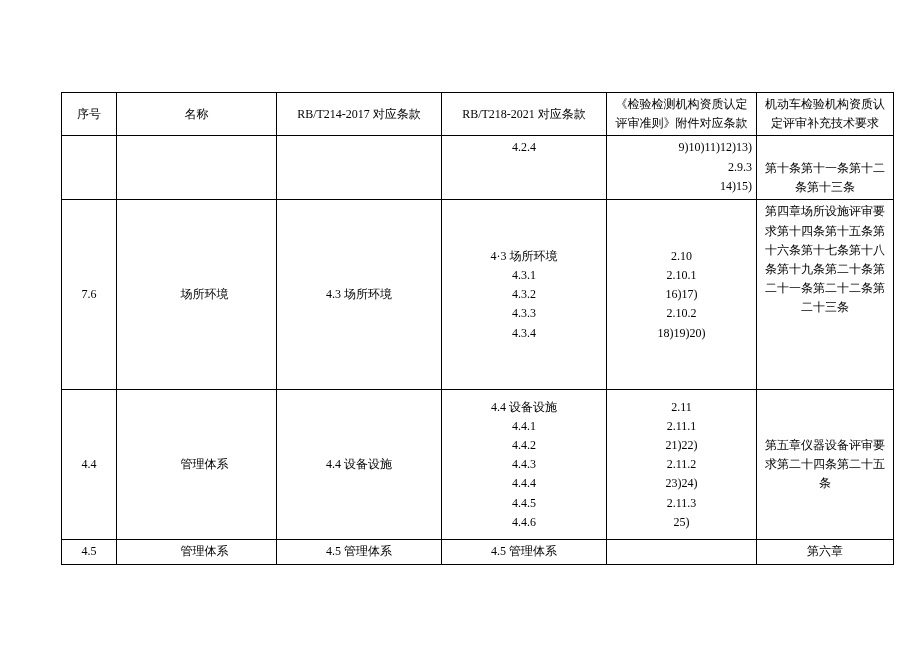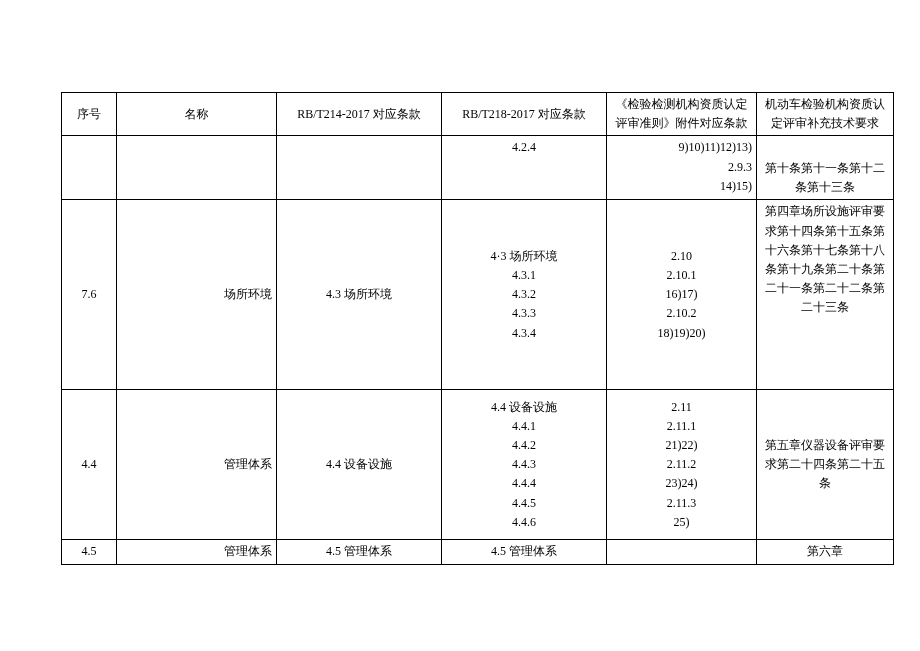--- a/index.html
+++ b/index.html
@@ -33,42 +33,42 @@
     }
     th {
       font-weight: normal;
     }
     col.c1 { width: 55px; }
     col.c2 { width: 160px; }
     col.c3 { width: 165px; }
     col.c4 { width: 165px; }
     col.c5 { width: 150px; }
     col.c6 { width: 137px; }
-    td.left { text-align: right; padding-left: 20px; }
+    td.left { text-align: center; padding-left: 20px; }
     .multi-line { white-space: pre-line; }
   </style>
 </head>
 <body>
 
 <div class="table-wrap">
   <table>
     <colgroup>
       <col class="c1">
         <col class="c2">
         <col class="c3">
         <col class="c4">
         <col class="c5">
         <col class="c6">
     </colgroup>
     <thead>
       <tr>
         <th>序号</th>
         <th>名称</th>
         <th>RB/T214-2017 对应条款</th>
-        <th>RB/T218-2017 对应条款</th>
+        <th>RB/T218-2021 对应条款</th>
         <th>《检验检测机构资质认定评审准则》附件对应条款</th>
         <th>机动车检验机构资质认定评审补充技术要求</th>
       </tr>
     </thead>
     <tbody>
       <tr style="height:64px;">
         <td></td>
         <td class="left"></td>
         <td></td>
         <td class="multi-line" style="vertical-align:top;">4.2.4</td>

